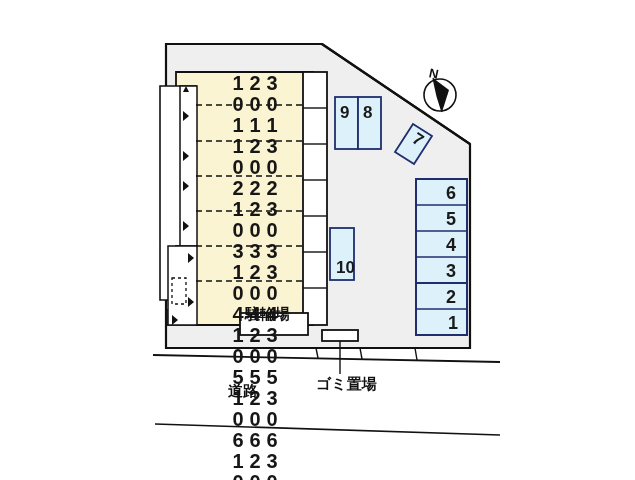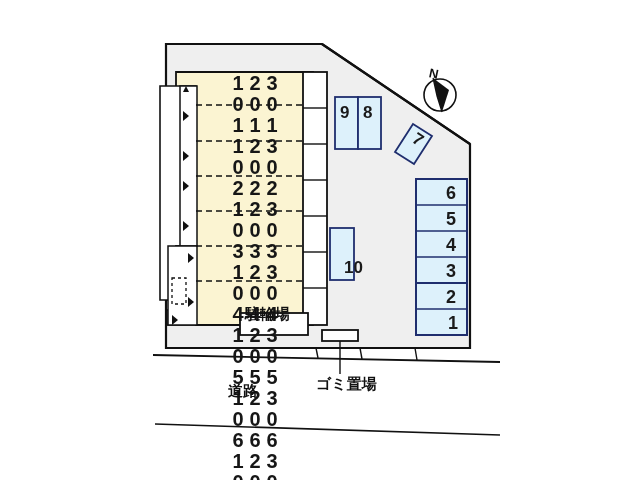--- a/index.html
+++ b/index.html
@@ -187,21 +187,21 @@
 
   <div class="vtxt" style="left:245px;top:72px;">201202203204205206207</div>
 
   <div class="vtxt" style="left:262px;top:72px;">301302303304305306307</div>
 
   <div class="boxno" style="left:340px;top:103px;">9</div>
   <div class="boxno" style="left:363px;top:103px;">8</div>
 
   <div class="slant7" style="left:413px;top:130px;">7</div>
 
-  <div class="boxno" style="left:344px;top:258px;">10</div>
+  <div class="boxno" style="left:336px;top:258px;">10</div>
 
   <div class="parkno" style="left:446px;top:183px;">6</div>
   <div class="parkno" style="left:446px;top:209px;">5</div>
   <div class="parkno" style="left:446px;top:235px;">4</div>
   <div class="parkno" style="left:446px;top:261px;">3</div>
   <div class="parkno" style="left:446px;top:287px;">2</div>
   <div class="parkno" style="left:448px;top:313px;">1</div>
 
   <div class="jlabel" style="left:245px;top:305px;">駐輪場</div>
 

